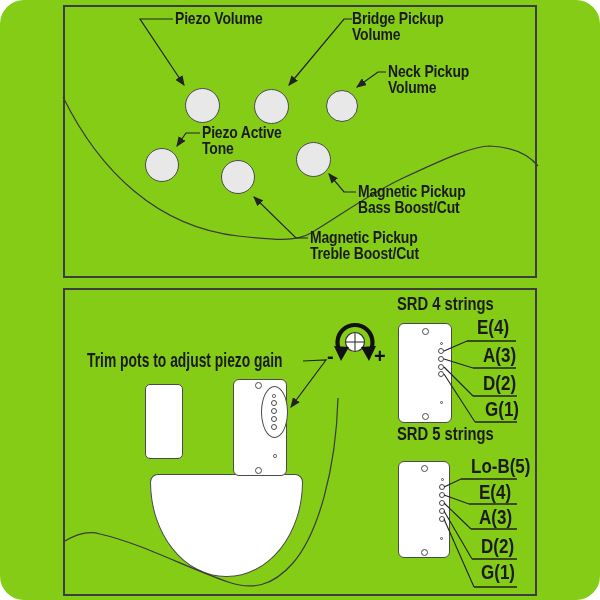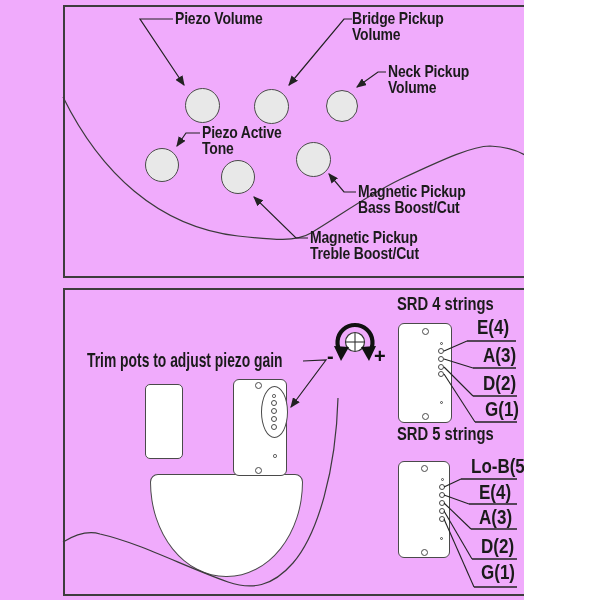--- a/index.html
+++ b/index.html
@@ -1,18 +1,19 @@
 <!DOCTYPE html>
 <html><head>
 <meta charset="utf-8">
 <style>
   html,body{margin:0;padding:0;background:#fff;}
   .canvas{
-    position:relative;width:524px;height:600px;background:#f0abfc;overflow:hidden;
+    position:relative;width:600px;height:600px;background:#84cc16;overflow:hidden;
     font-family:"Liberation Sans","DejaVu Sans",sans-serif;
+    border-radius:24px;
   }
   .panel{position:absolute;border:2px solid #3d3d3d;background:transparent;box-sizing:border-box;}
   #panel-top{left:63px;top:5px;width:474px;height:273px;}
   #panel-bottom{left:63px;top:288px;width:474px;height:308px;}
 
   .lbl{
     position:absolute;color:#1b1b1b;font-weight:bold;font-size:17px;line-height:16px;
     white-space:pre-line;transform:scaleX(0.82);transform-origin:0 0;letter-spacing:-0.2px;
   }
   .title{

